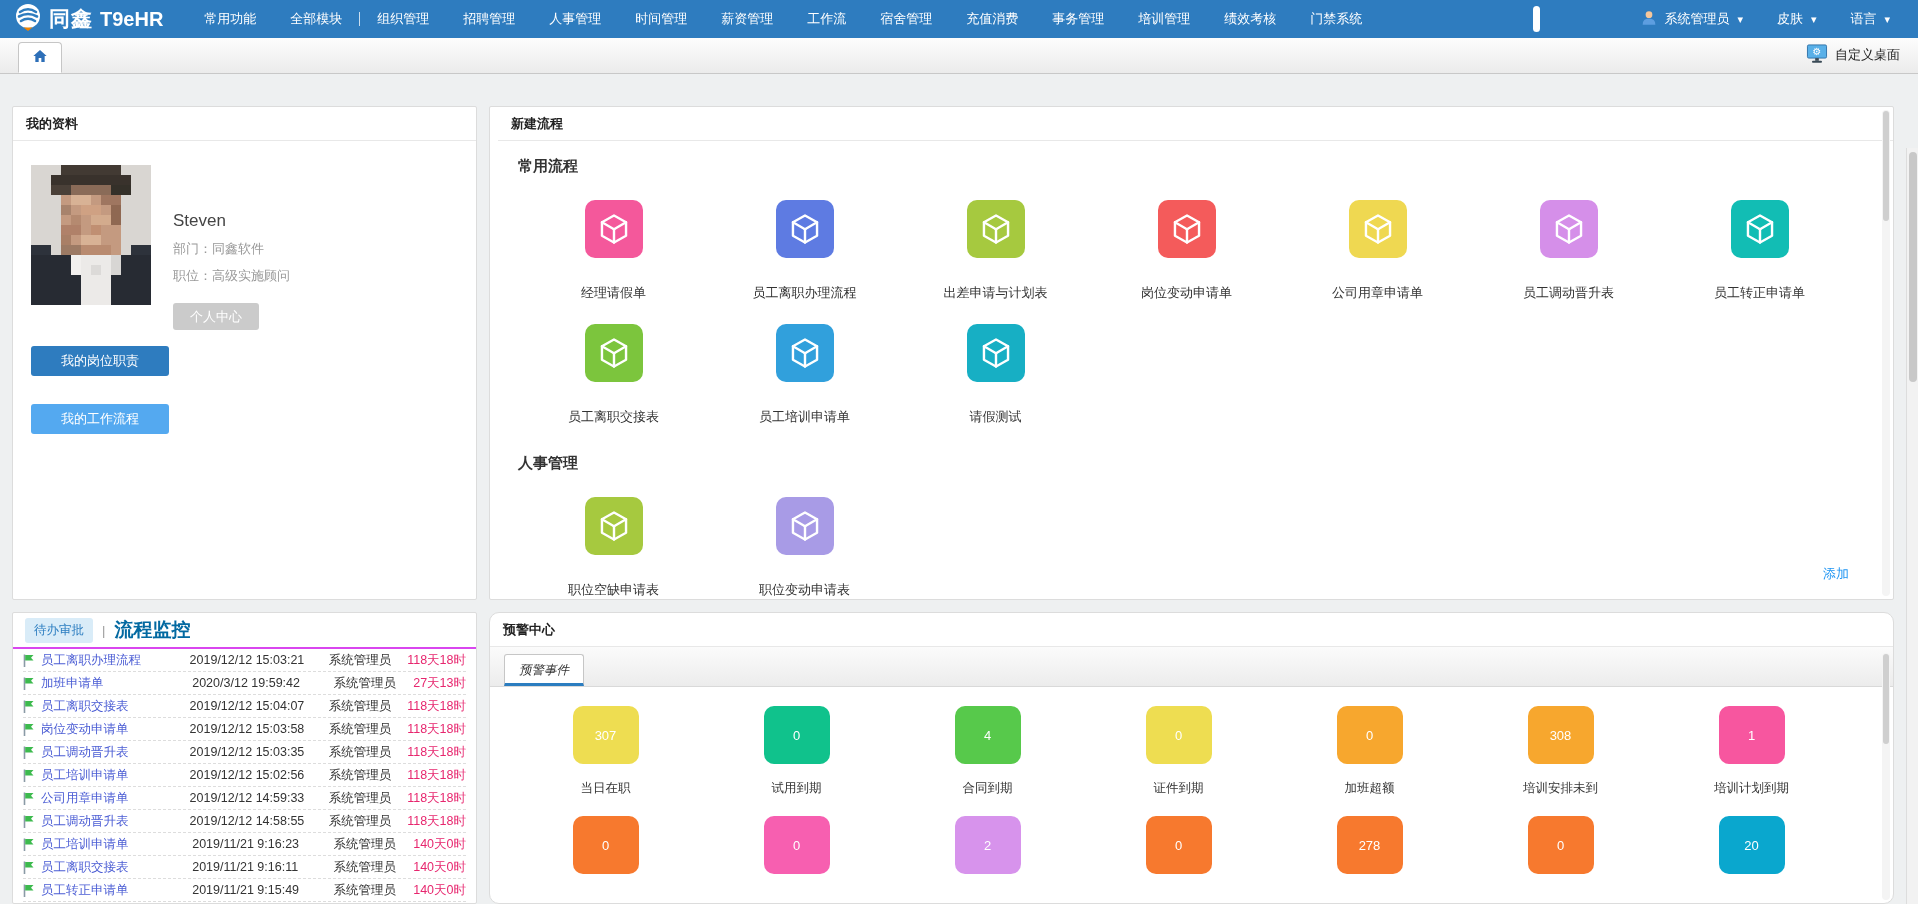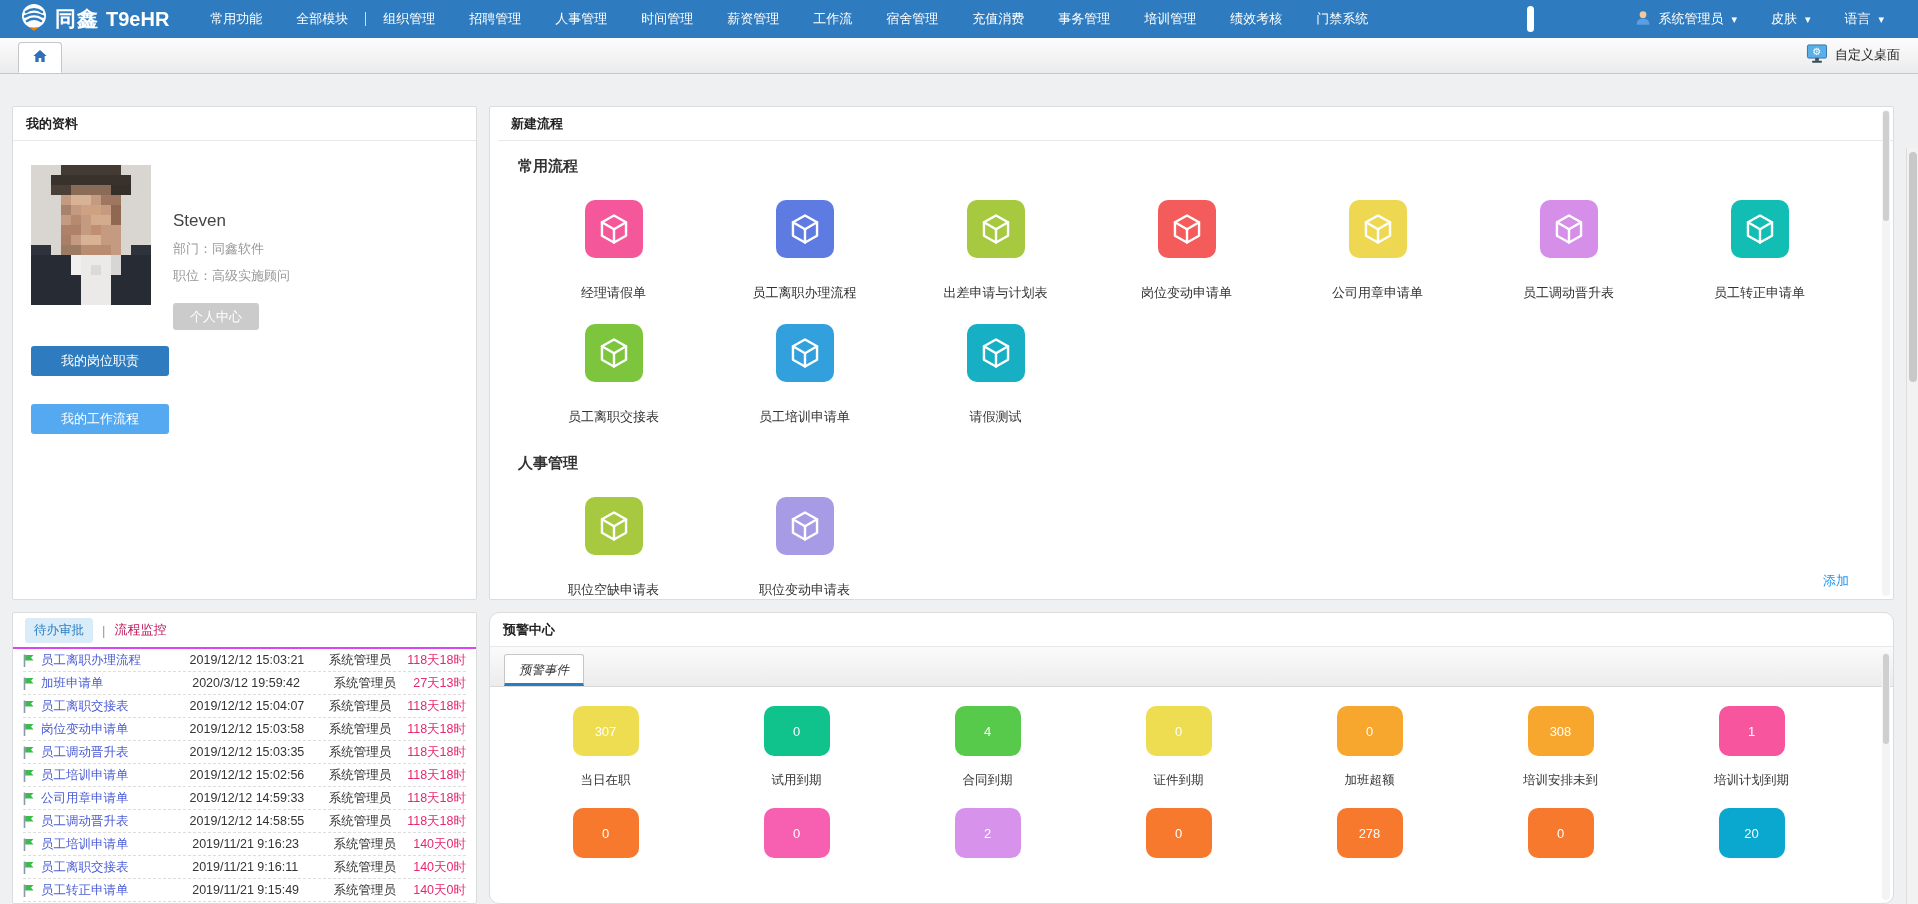--- a/index.html
+++ b/index.html
@@ -1,20 +1,20 @@
 <!DOCTYPE html>
 <html><head>
 <meta charset="utf-8">
 <style>
   * { margin:0; padding:0; box-sizing:border-box; }
   html,body { width:1918px; height:904px; overflow:hidden;
     font-family:"Liberation Sans","DejaVu Sans",sans-serif; background:#eef0f1; }
 
   
-  .topnav { height:38px; background:#2e7cbf; display:flex; align-items:center; padding:0 20px; position:relative; }
+  .topnav { height:38px; background:#2e7cbf; display:flex; align-items:center; padding:0 14px; position:relative; }
   .logo { display:flex; align-items:center; gap:7px; margin-right:24px; cursor:pointer; }
   .logo-cn { font-size:21px; font-weight:bold; color:#fff; letter-spacing:1px; }
   .logo-en { font-size:20px; color:#fff; font-weight:600; }
   .nav-item { color:#fff; font-size:13px; padding:0 17px; height:38px; line-height:38px; cursor:pointer; white-space:nowrap; }
   .nav-sep { width:1px; height:14px; background:rgba(255,255,255,.75); }
   .nav-thumb { width:7px; height:26px; background:#fff; border-radius:4px; margin-left:auto; }
   .nav-right { display:flex; align-items:center; color:#fff; font-size:13px; margin-left:100px; margin-right:14px; gap:34px; }
   .nav-user, .nav-dd { display:flex; align-items:center; gap:6px; cursor:pointer; }
   .caret::after { content:"▾"; font-size:11px; color:#fff; margin-left:2px; }
 
@@ -41,45 +41,45 @@
   .pf-center-btn { margin-top:18px; background:#cbcbcb; color:#fff; font-size:13px; padding:0 17px; height:27px; border:none; border-radius:3px; cursor:pointer; }
   .pf-btn { display:block; width:138px; height:30px; color:#fff; border:none; border-radius:3px; font-size:13px; cursor:pointer; }
   .pf-btn1 { margin-top:16px; background:#2e7cbf; }
   .pf-btn2 { margin-top:28px; background:#54a9f0; }
 
   
   .todo-panel { flex:1; overflow:hidden; }
   .todo-head { height:36px; display:flex; align-items:center; padding:0 12px; border-bottom:2px solid #d946ef; }
   .todo-pill { background:#d9ecf8; color:#2b7dc0; font-size:12.5px; padding:4px 9px; border-radius:3px; cursor:pointer; }
   .todo-sep { margin:0 9px; color:#999; font-size:13px; }
-  .todo-tab2 { font-size:13px; color:#be185d; font-weight:normal; cursor:pointer; }
+  .todo-tab2 { font-size:19px; color:#0369a1; font-weight:bold; cursor:pointer; }
   .trow { display:flex; align-items:center; height:23px; border-bottom:1px dashed #ddd; margin:0 10px; font-size:12.5px; white-space:nowrap; }
   .tname { color:#4a5cd4; width:170px; display:flex; align-items:center; gap:6px; overflow:hidden; cursor:pointer; }
   .tdate { width:142px; color:#333; }
   .tuser { width:80px; color:#333; }
   .ttime { color:#e7266e; }
 
   
   .process-panel { height:494px; overflow:hidden;padding-left:8px; }
   .proc-body { padding:0 20px; }
   .section-title { font-size:15px; font-weight:bold; color:#333; margin-top:16px; }
   .section-title.second { margin-top:28px; }
   .pgrid { display:grid; grid-template-columns:repeat(7,191px); row-gap:22px; margin-top:24px; }
   .pcell { display:flex; flex-direction:column; align-items:center; cursor:pointer; }
   .ptile { width:58px; height:58px; border-radius:10px; display:flex; align-items:center; justify-content:center; }
   .plabel { margin-top:26px; font-size:13px; color:#333; }
-  .add-link { position:absolute; right:44px; bottom:9px; font-size:13px; color:#2196f3; cursor:pointer; }
+  .add-link { position:absolute; right:44px; bottom:16px; font-size:13px; color:#2196f3; cursor:pointer; }
 
   
   .alerts-panel { flex:1; overflow:hidden;border-radius:10px; }
   .atabs { height:40px; background:linear-gradient(#fbfbfb,#ececec); border-bottom:1px solid #d9d9d9; padding:7px 0 0 14px; }
   .atab { display:inline-block; background:#fff; border:1px solid #c6c6c6; border-bottom:3px solid #2b7dc0; padding:7px 14px 4px; font-size:12.5px; color:#333; border-radius:3px 3px 0 0; cursor:pointer;font-style:italic; }
   .agrid { display:grid; grid-template-columns:repeat(7,191px); row-gap:20px; margin:19px 0 0 20px; }
   .acell { display:flex; flex-direction:column; align-items:center; cursor:pointer; }
-  .atile { width:66px; height:50px; border-radius:10px; color:#fff; display:flex; align-items:center; justify-content:center; font-size:13px; }
+  .atile { width:66px; height:58px; border-radius:10px; color:#fff; display:flex; align-items:center; justify-content:center; font-size:13px; }
   .alabel { margin-top:16px; font-size:12.5px; color:#333; height:16px; }
 
   
   .inner-sb { position:absolute; top:3px; bottom:3px; right:3px; width:8px; background:#f4f4f4; border-radius:4px; }
   .inner-sb .thumb { position:absolute; top:1px; left:1px; width:6px; height:110px; background:#cfcfcf; border-radius:3px; }
   .page-sb { position:absolute; right:0; top:74px; bottom:0; width:12px; background:#f2f2f2; border-left:1px solid #ddd; }
   .page-sb .thumb { position:absolute; top:4px; left:2px; width:8px; height:230px; background:#c8c8c8; border-radius:4px; }
 </style>
 </head>
 <body>

